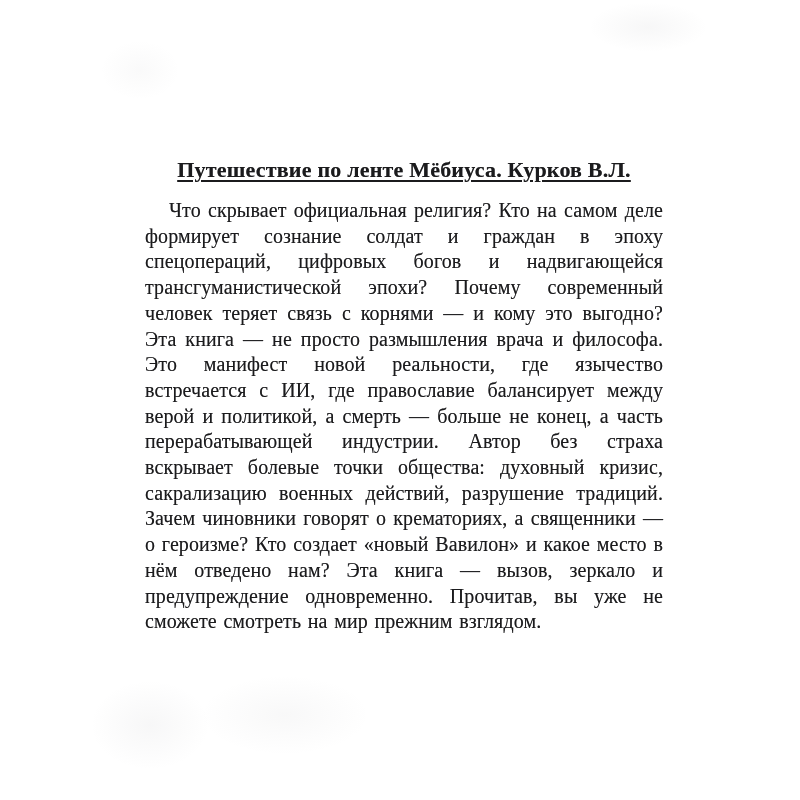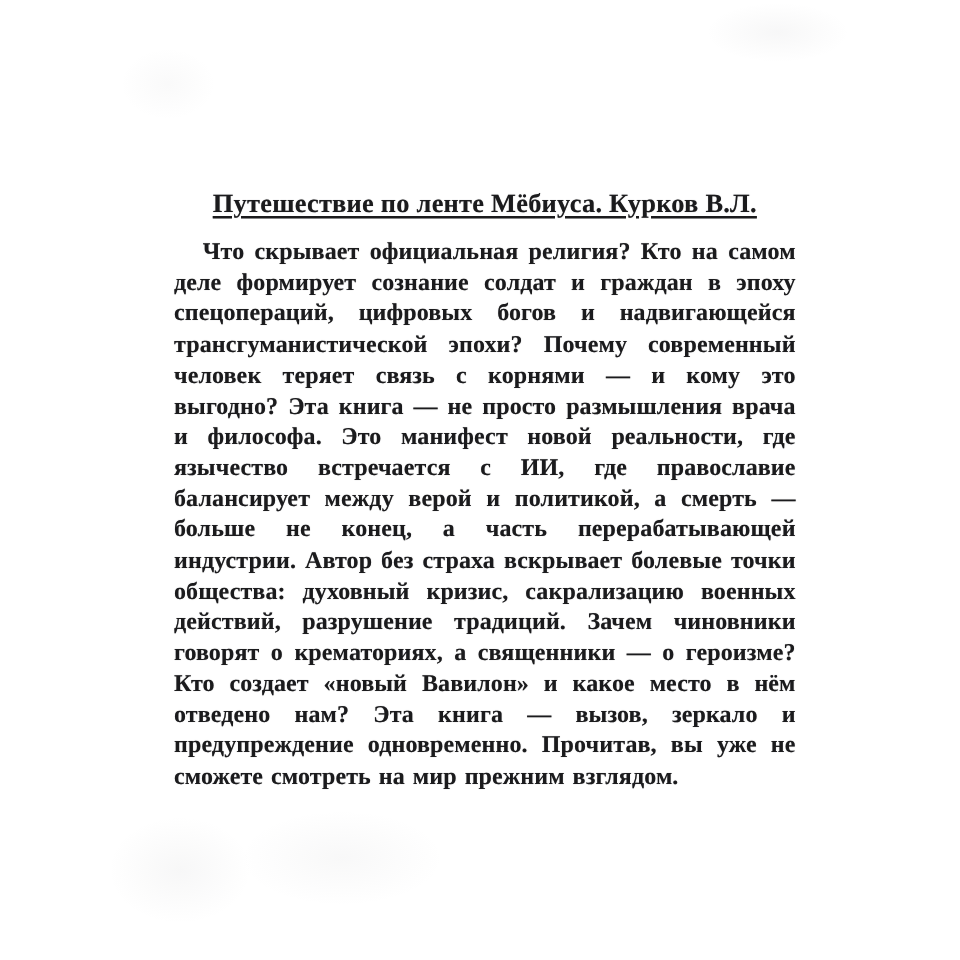--- a/index.html
+++ b/index.html
@@ -33,21 +33,21 @@
     text-decoration-thickness: 2px;
     text-underline-offset: 3px;
     letter-spacing: 0.2px;
     
     text-shadow: 0 0 0.6px rgba(27,27,29,0.55);
   }
   .doc-paragraph {
     margin: 0;
     font-size: 20px;
     line-height: 25.7px;
-    font-weight: bold;
+    font-weight: normal;
     text-align: justify;
     text-align-last: left;
     text-indent: 24px;
     word-spacing: 1.5px;
     letter-spacing: 0.1px;
     text-shadow: 0 0 0.6px rgba(27,27,29,0.5);
   }
   
   .smudge {
     position: absolute;

